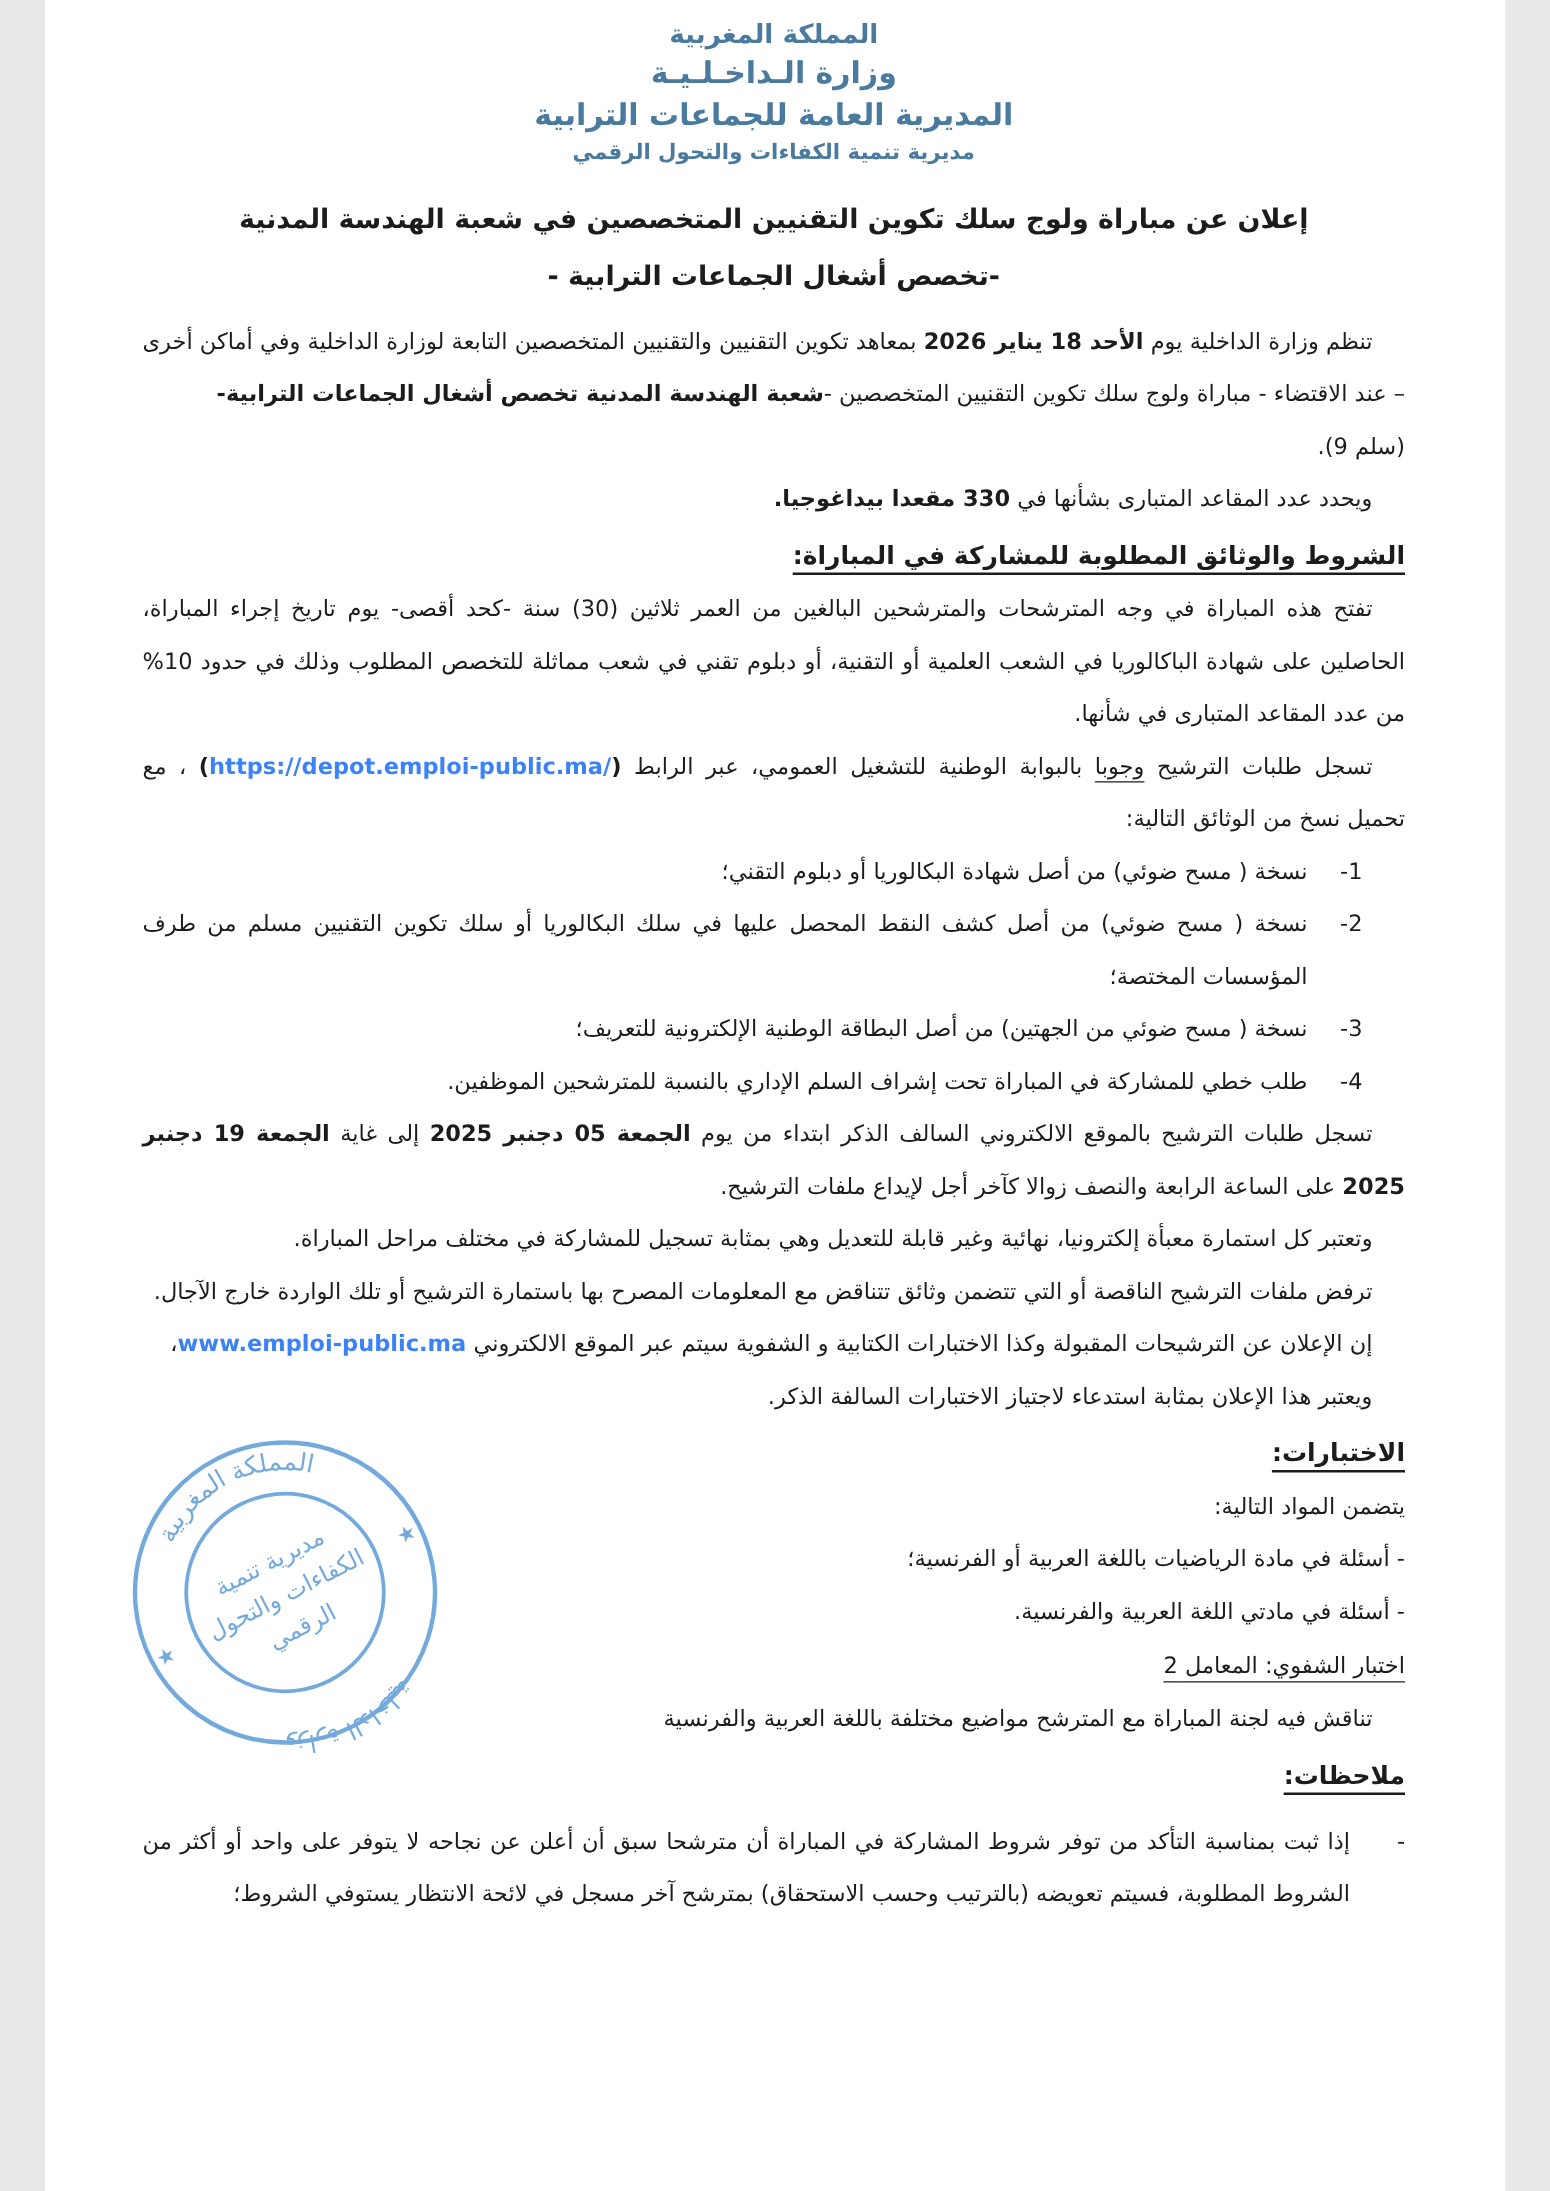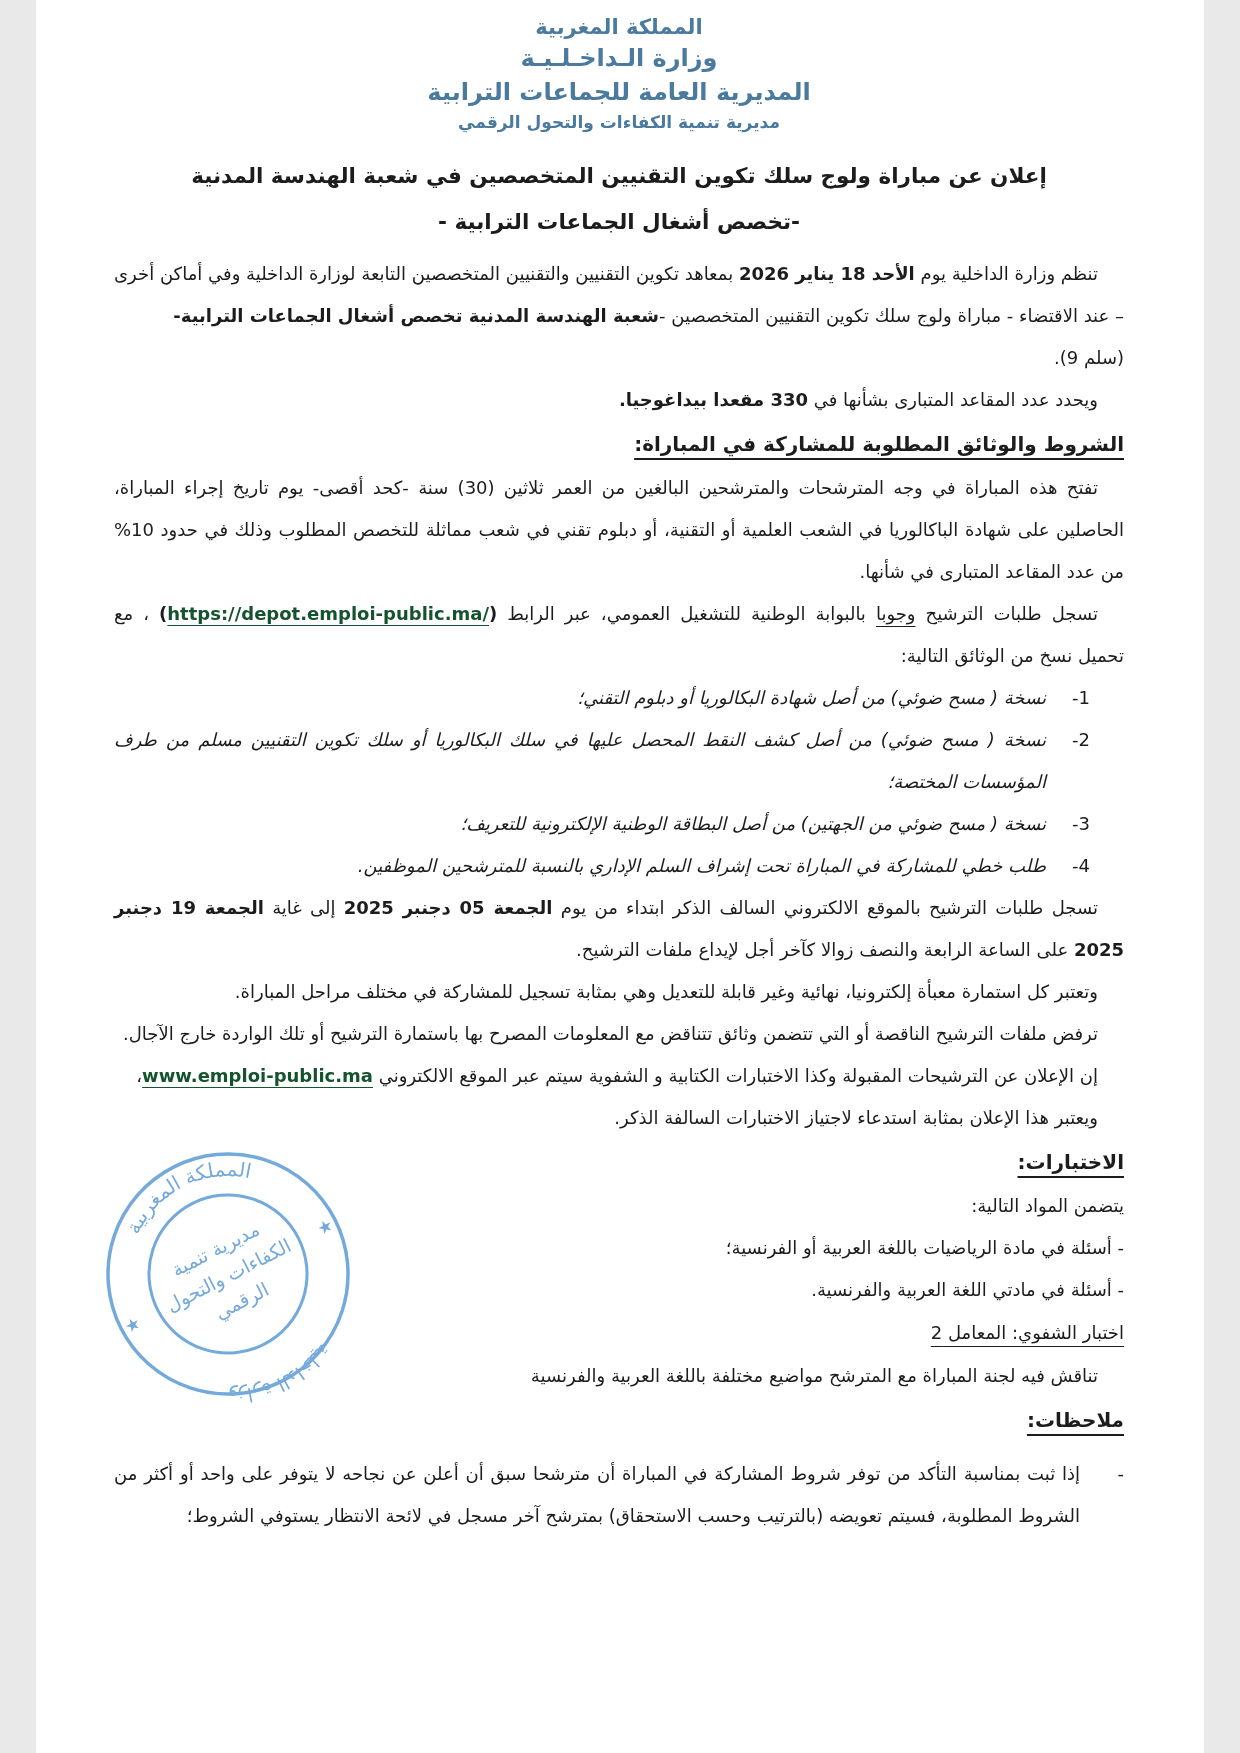--- a/index.html
+++ b/index.html
@@ -36,25 +36,25 @@
   .sec-head {
     font-size:20px; font-weight:bold; line-height:46px; margin:0;
     text-decoration:underline; text-underline-offset:7px;
   }
   .u-line { text-decoration:underline; text-underline-offset:6px; }
   .exam-line { font-size:18px; line-height:44px; margin:0; text-decoration:underline; text-underline-offset:7px; }
 
   .docs { margin:0 34px 0 0; }
   .doc-row { display:flex; gap:16px; font-size:18px; line-height:42px; }
   .doc-num { min-width:28px; flex:none; }
-  .doc-text { flex:1; text-align:justify;font-style:italic; }
+  .doc-text { flex:1; text-align:justify; }
 
   .ltr { direction:ltr; unicode-bidi:isolate; font-weight:bold; }
   .paren { color:#1c1c1c; font-weight:bold; }
-  a.link { color:#14532d; font-weight:bold; text-decoration:underline; text-underline-offset:5px; cursor:pointer; }
+  a.link { color:#3b82f6; font-weight:bold; text-underline-offset:5px; cursor:pointer; }
 
   .note-row { display:flex; gap:20px; margin-top:10px; }
   .note-dash { flex:none; min-width:24px; font-size:18px; line-height:42px; }
   .note-text { flex:1; font-size:18px; line-height:42px; text-align:justify; }
 
   
   .stamp { position:absolute; left:56px; top:1138px; width:272px; height:272px; opacity:0.85; pointer-events:none; }
   .stamp text { font-family:"DejaVu Sans", sans-serif; }
 </style>
 </head>

